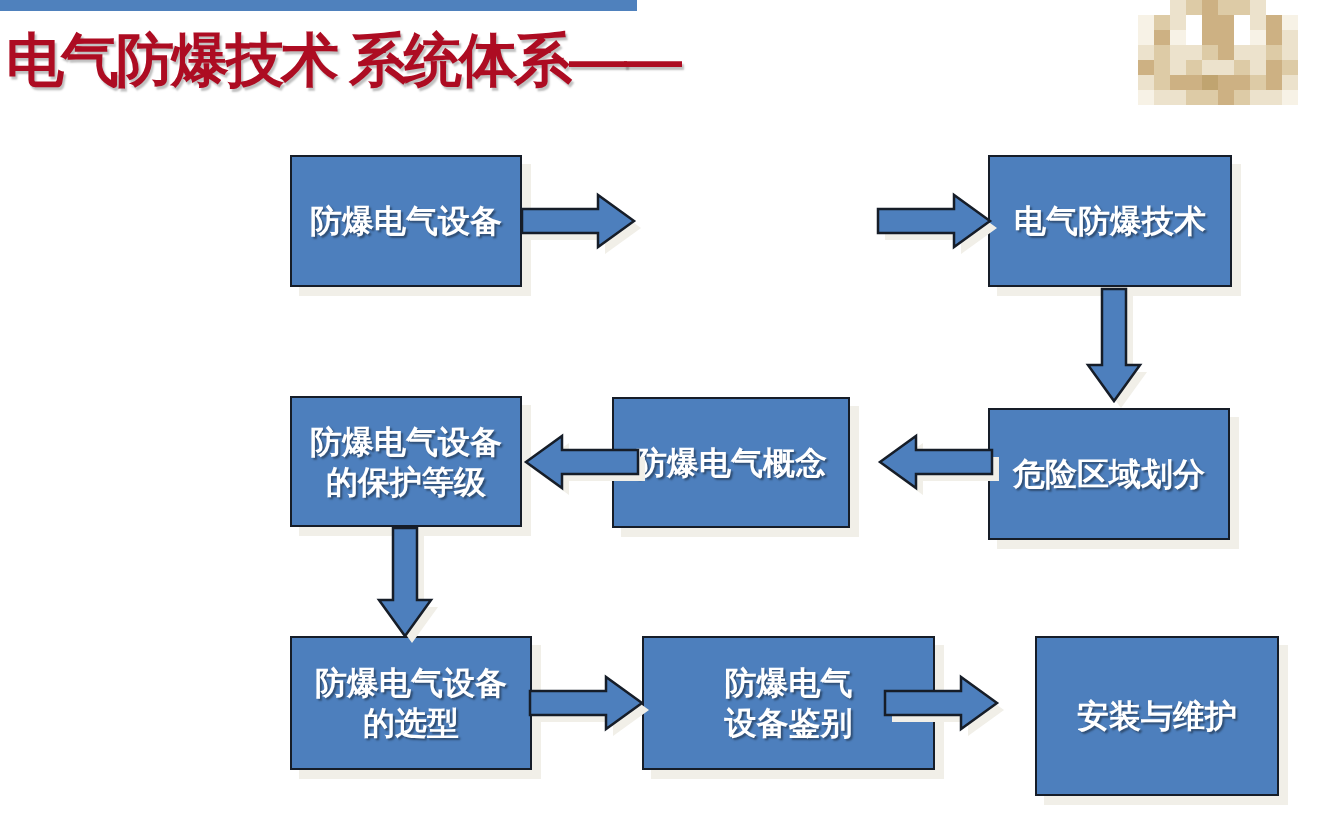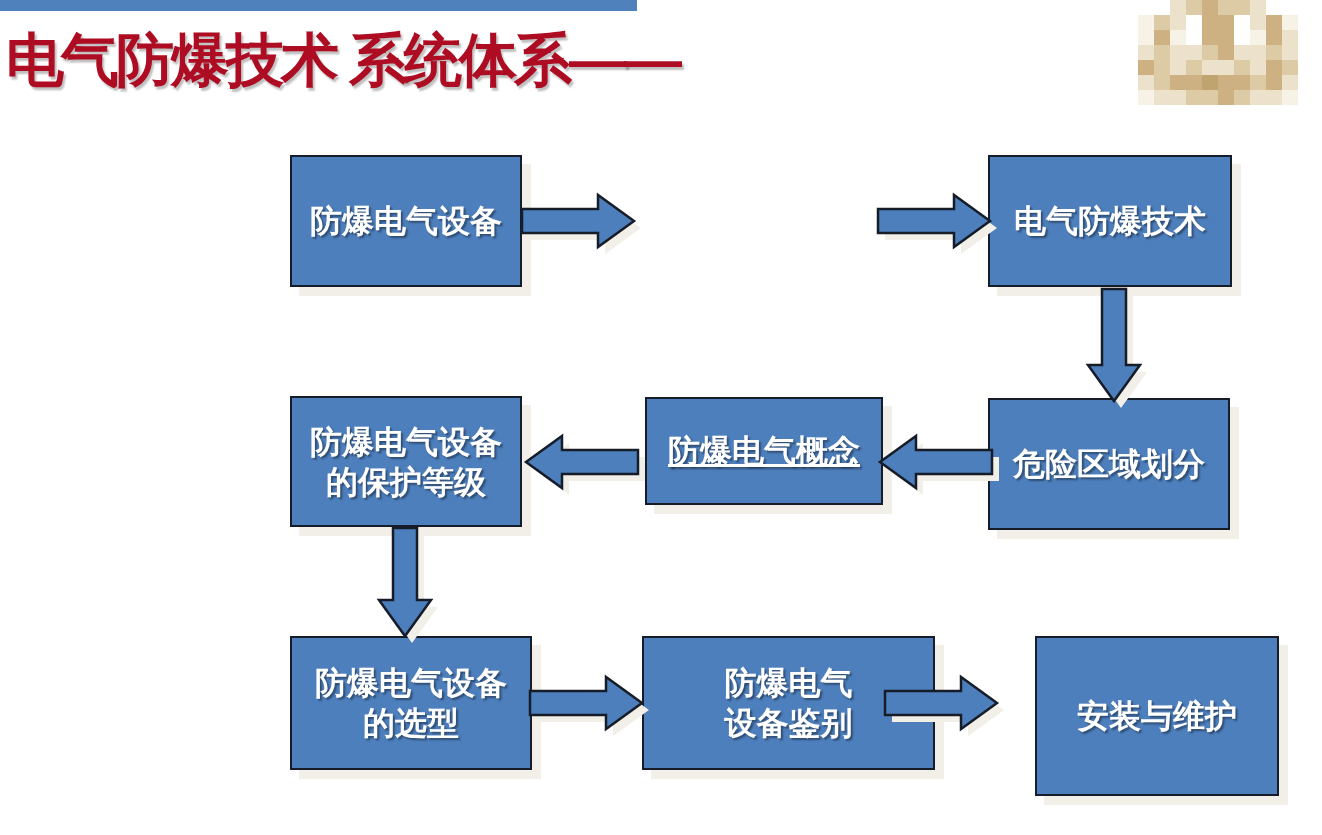--- a/index.html
+++ b/index.html
@@ -30,22 +30,22 @@
     color:var(--box-text,#fff);
     display:flex; align-items:center; justify-content:center;
     text-align:center; white-space:pre-line;
     font-size:32px; font-weight:bold; line-height:1.25;
     text-shadow:2px 2px 2px rgba(0,0,0,0.4);
   }
   
   .n0 { left:290px; top:155px; width:232px; height:132px; }
   .n1 { left:638px; top:155px; width:240px; height:132px; }
   .n2 { left:988px; top:155px; width:244px; height:132px; }
-  .n3 { left:988px; top:398px; width:242px; height:132px; }
-  .n4 { left:645px; top:397px; width:238px; height:108px;text-decoration:underline; }
+  .n3 { left:988px; top:408px; width:242px; height:132px; }
+  .n4 { left:612px; top:397px; width:238px; height:131px; }
   .n5 { left:290px; top:396px; width:232px; height:131px; }
   .n6 { left:290px; top:636px; width:242px; height:134px; }
   .n7 { left:642px; top:636px; width:293px; height:134px; }
   .n8 { left:1035px; top:636px; width:244px; height:160px; }
   .arrow { position:absolute; overflow:visible; }
   .arrow .shad { fill:var(--shadow,#f1efe8); }
   .arrow .main { fill:var(--box-fill,#4d7fbd); stroke:var(--box-border,#161d28); stroke-width:2.5; stroke-linejoin:miter; }
   .a1 { left:520px; top:191px; }
   .a2 { left:876px; top:191px; }
   .a3 { left:1084px; top:287px; }

